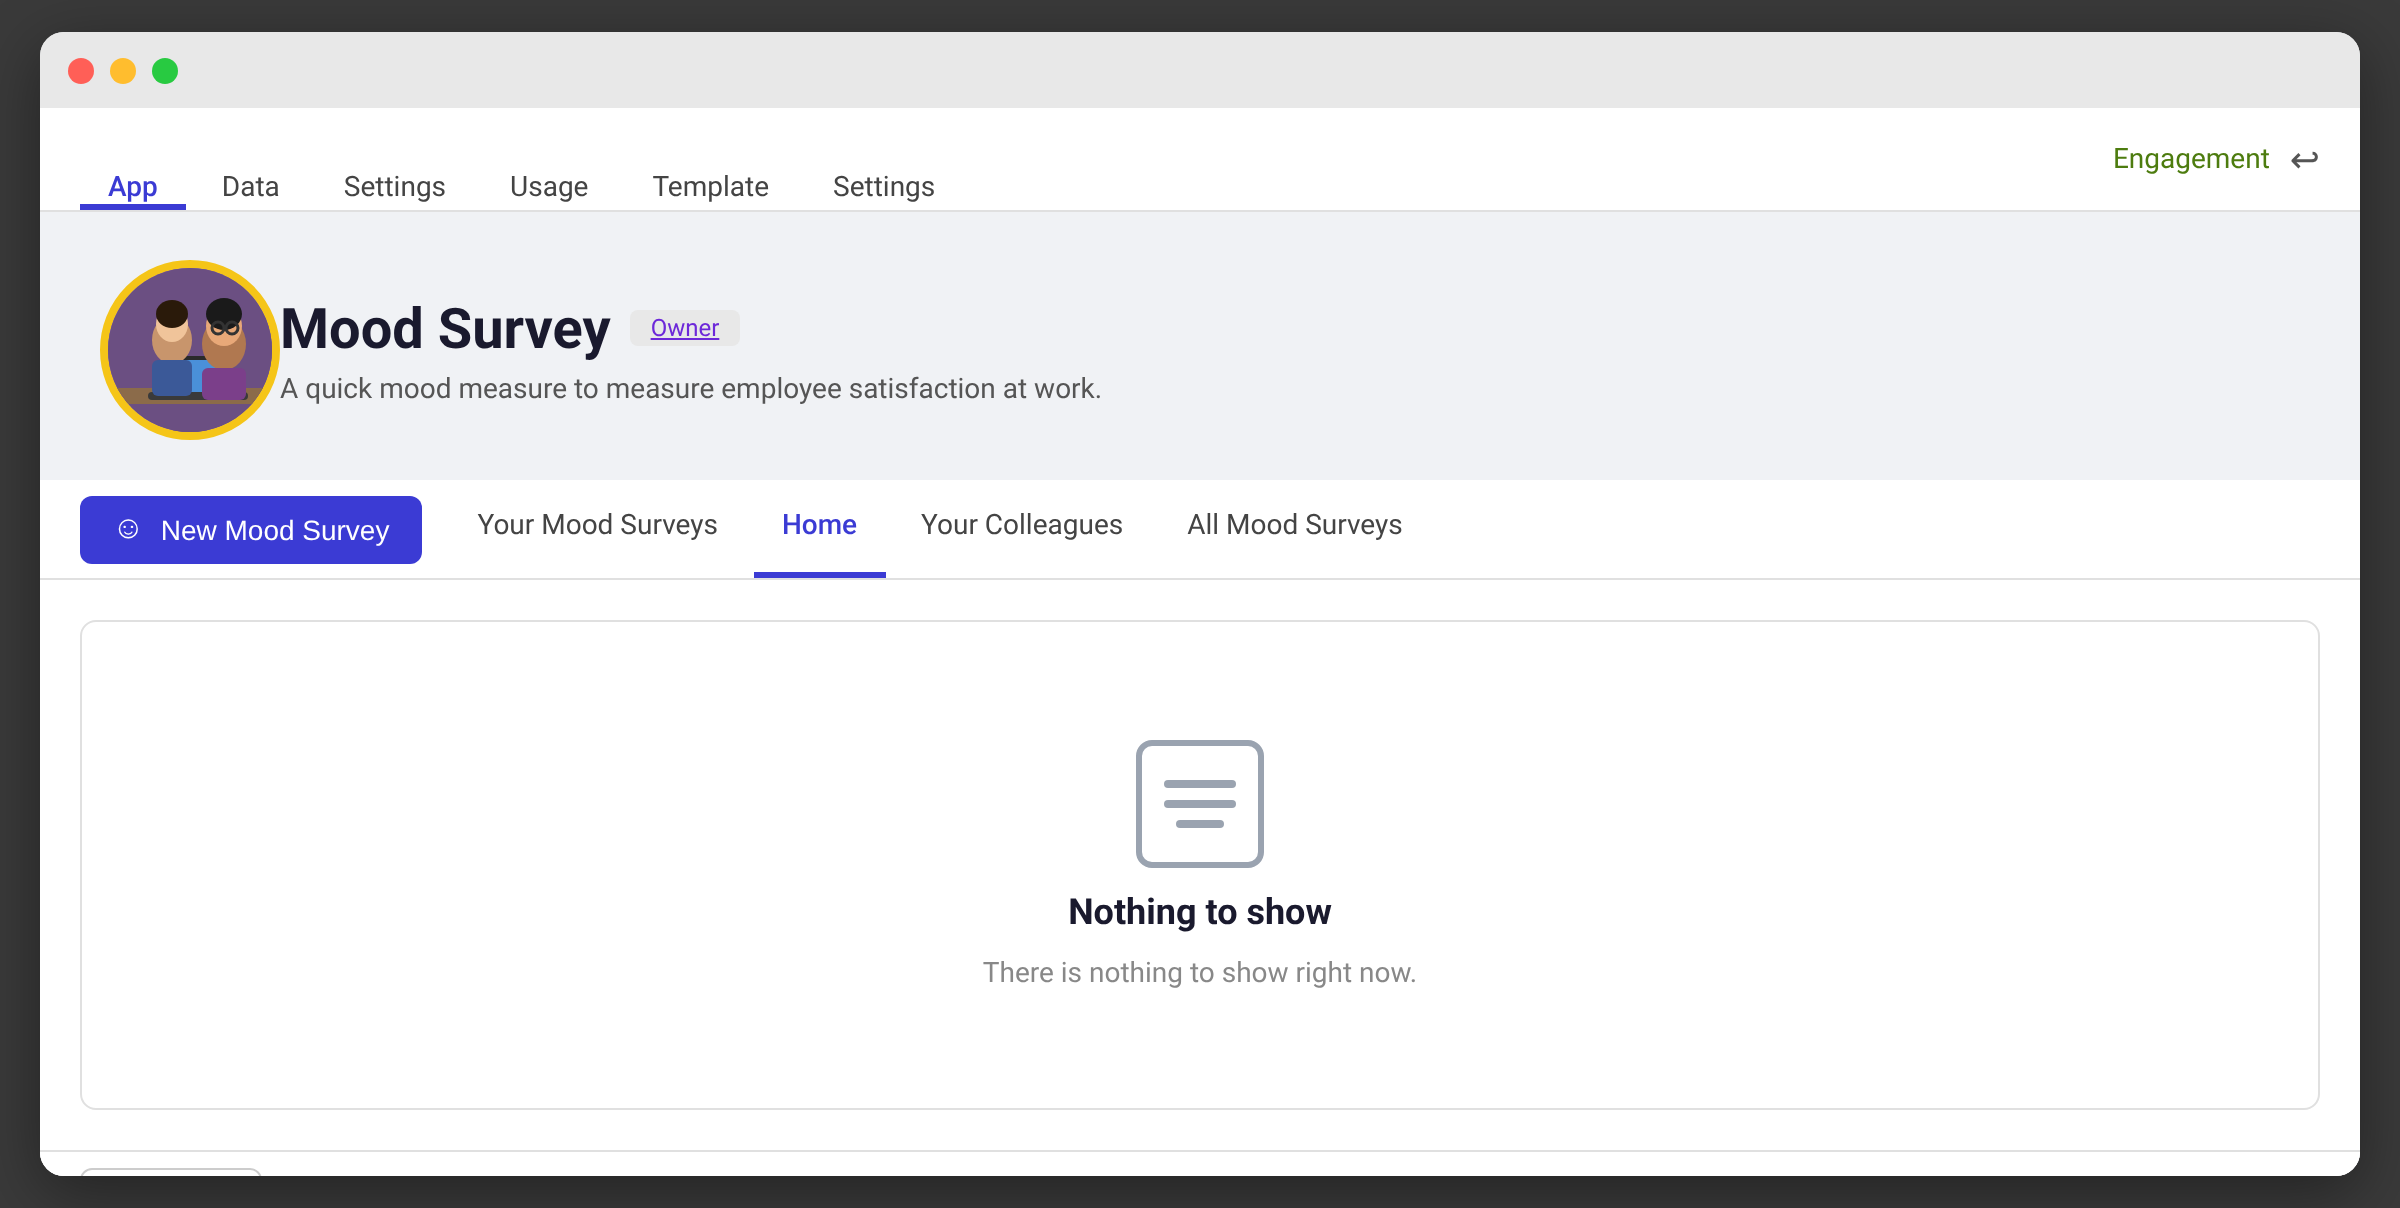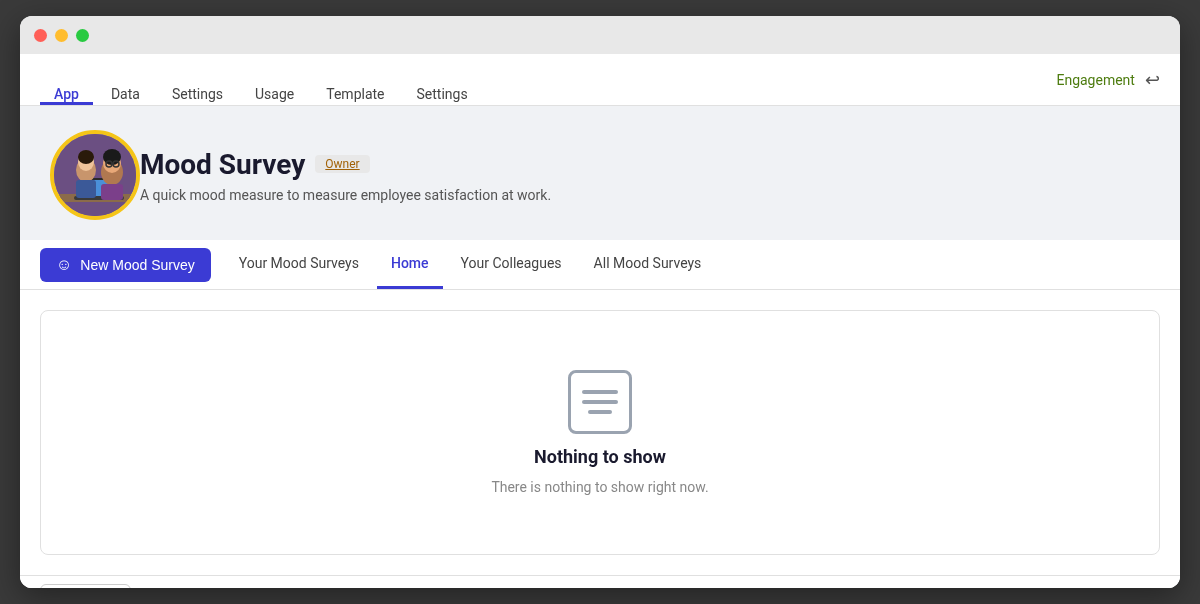--- a/index.html
+++ b/index.html
@@ -119,21 +119,21 @@
       align-items: center;
       gap: 10px;
     }
     .app-title {
       font-size: 28px;
       font-weight: 700;
       color: #1a1a2e;
     }
     .owner-badge {
       background: #e8e8e8;
-      color: #a16207;
+      color: #6d28d9;
       font-size: 12px;
       padding: 2px 10px;
       border-radius: 4px;
       font-weight: 400;
       text-decoration: underline;
     }
     .app-description {
       font-size: 14px;
       color: #555;
     }

